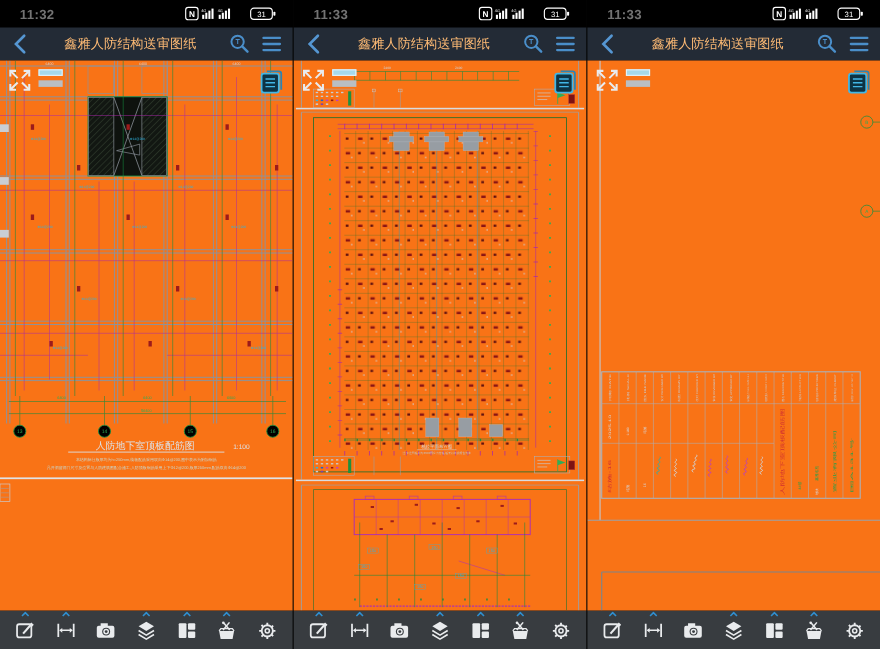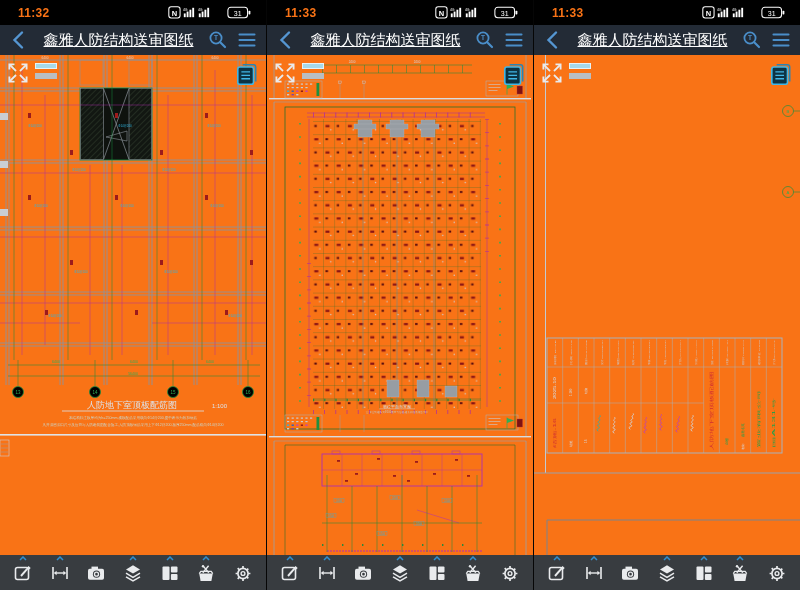--- a/index.html
+++ b/index.html
@@ -2,27 +2,27 @@
 <html><head>
 <meta charset="utf-8">
 <style>
   * { margin:0; padding:0; box-sizing:border-box; }
   html,body { width:800px; height:590px; background:#000; overflow:hidden;
               font-family:"Liberation Sans", sans-serif; }
   .screen { display:flex; width:800px; height:590px; background:#000; }
   .panel { flex:1 1 0; min-width:0; display:flex; flex-direction:column; border-right:1px solid #060606; }
   .panel:last-child { border-right:none; }
 
-  .status-bar { height:25px; background:#000; color:#f97316; display:flex; align-items:center;
+  .status-bar { height:25px; background:#000; color:#737373; display:flex; align-items:center;
                 justify-content:space-between; padding:0 9px 0 18px; flex:0 0 25px; }
   .sb-time { font-size:12px; font-weight:bold; letter-spacing:.3px; }
 
   .title-bar { height:30px; background:#232b36; display:flex; align-items:center;
                padding:0 6px; gap:2px; flex:0 0 30px; }
-  .tb-title { flex:1; text-align:center; color:#ffffff; font-size:15px; white-space:nowrap; overflow:hidden;text-decoration:underline; }
+  .tb-title { flex:1; text-align:center; color:#fdba74; font-size:12px; white-space:nowrap; overflow:hidden; }
   .icon-btn { background:none; border:none; width:27px; height:26px; display:flex;
               align-items:center; justify-content:center; padding:0; cursor:pointer; flex:0 0 auto; }
 
   .viewport { position:relative; height:500px; flex:0 0 500px; background:#f97316; overflow:hidden; }
   .cad { position:absolute; inset:0; width:100%; height:100%; display:block;
          font-family:"Liberation Sans", sans-serif; }
 
   .ctl-expand { position:absolute; left:5px; top:6px; width:26px; height:26px; background:none;
                 border:none; padding:0; cursor:pointer; }
   .sheet-bars { position:absolute; left:35px; top:8px; display:flex; flex-direction:column; gap:4px; }

